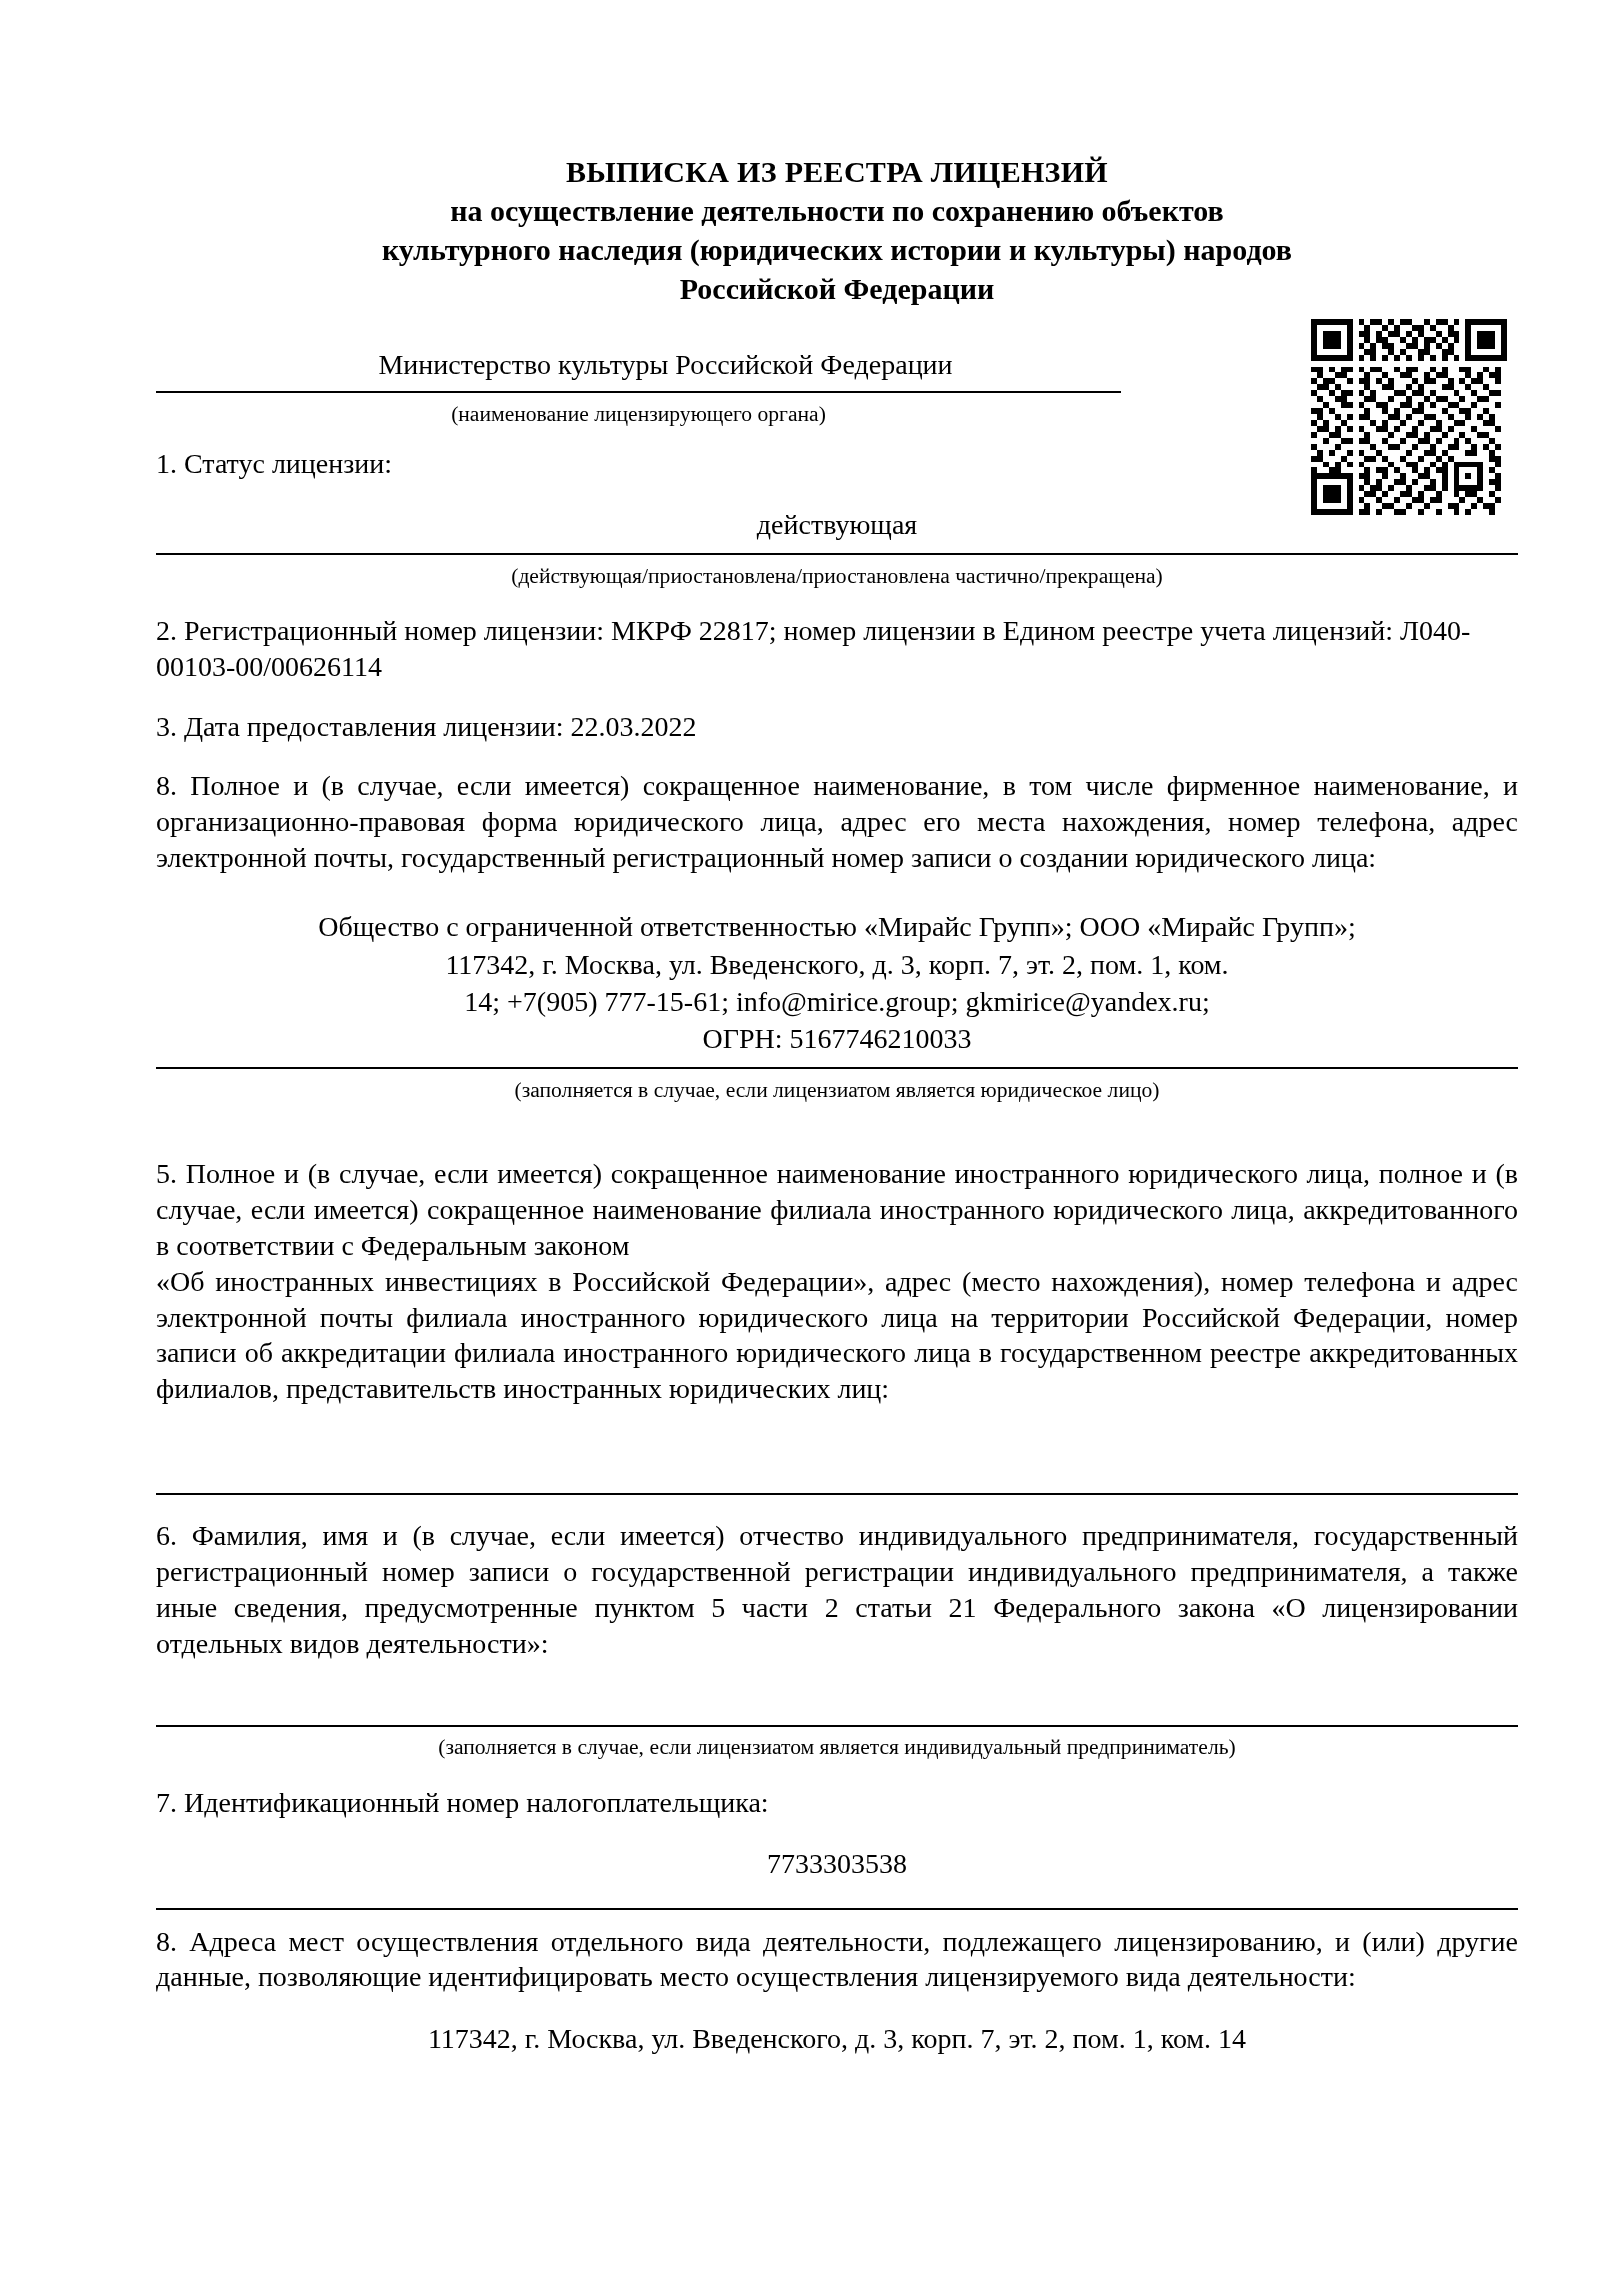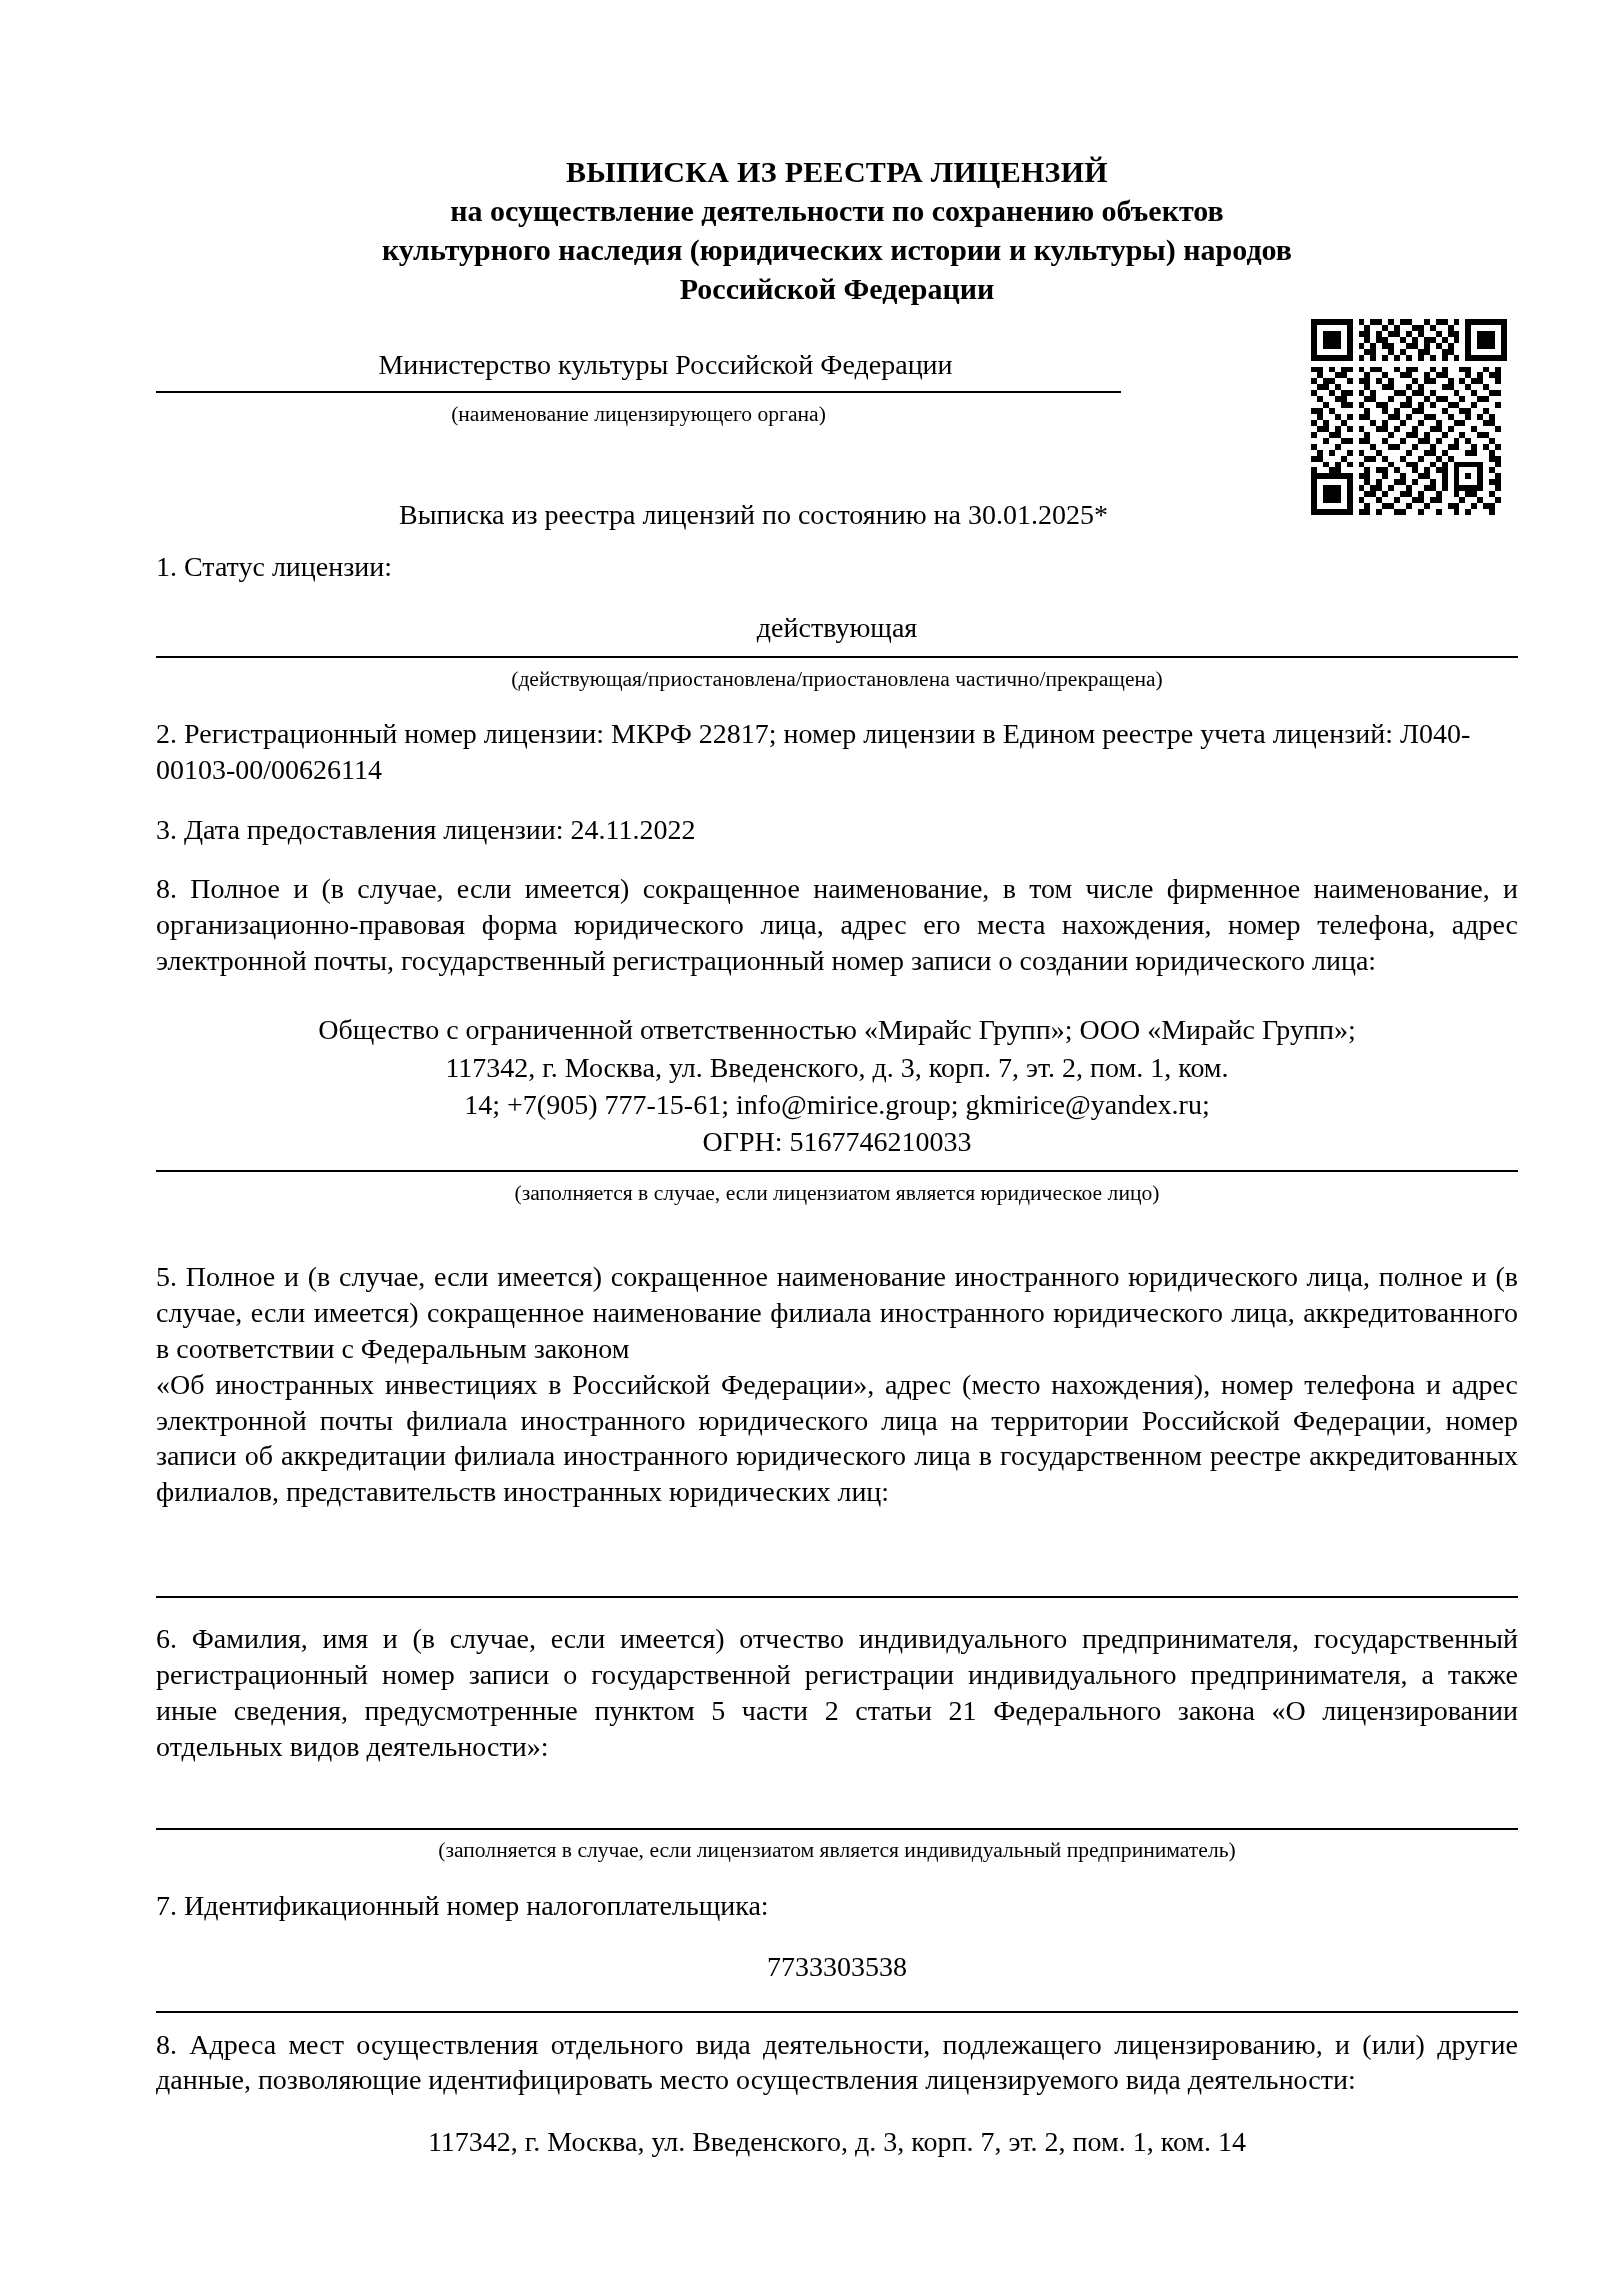--- a/index.html
+++ b/index.html
@@ -461,30 +461,29 @@
       <div class="title-line-1">ВЫПИСКА ИЗ РЕЕСТРА ЛИЦЕНЗИЙ</div>
       <div class="title-line-2">на осуществление деятельности по сохранению объектов</div>
       <div class="title-line-3">культурного наследия (юридических истории и культуры) народов</div>
       <div class="title-line-4">Российской Федерации</div>
     </div>
 
     <div class="authority">Министерство культуры Российской Федерации</div>
     <hr class="rule rule-short">
     <div class="caption caption-short">(наименование лицензирующего органа)</div>
 
-    <div class="state-line">Выписка из реестра лицензий по состоянию на 30.01.2025*</div>
 
     <div class="item item-nojust item-tight">1. Статус лицензии:</div>
     <div class="value-center">действующая</div>
     <hr class="rule rule-full">
     <div class="caption">(действующая/приостановлена/приостановлена частично/прекращена)</div>
 
     <div class="item item-nojust">2. Регистрационный номер лицензии: МКРФ 22817; номер лицензии в Едином реестре учета лицензий: Л040-00103-00/00626114</div>
 
-    <div class="item item-nojust">3. Дата предоставления лицензии: 24.11.2022</div>
+    <div class="item item-nojust">3. Дата предоставления лицензии: 22.03.2022</div>
 
     <div class="item">8. Полное и (в случае, если имеется) сокращенное наименование, в том числе фирменное наименование, и организационно-правовая форма юридического лица, адрес его места нахождения, номер телефона, адрес электронной почты, государственный регистрационный номер записи о создании юридического лица:</div>
     <div class="value-block">
       <div>Общество с ограниченной ответственностью «Мирайс Групп»; ООО «Мирайс Групп»;</div>
       <div>117342, г. Москва, ул. Введенского, д. 3, корп. 7, эт. 2, пом. 1, ком.</div>
       <div>14; +7(905) 777-15-61; info@mirice.group; gkmirice@yandex.ru;</div>
       <div>ОГРН: 5167746210033</div>
     </div>
     <hr class="rule rule-full">
     <div class="caption">(заполняется в случае, если лицензиатом является юридическое лицо)</div>

